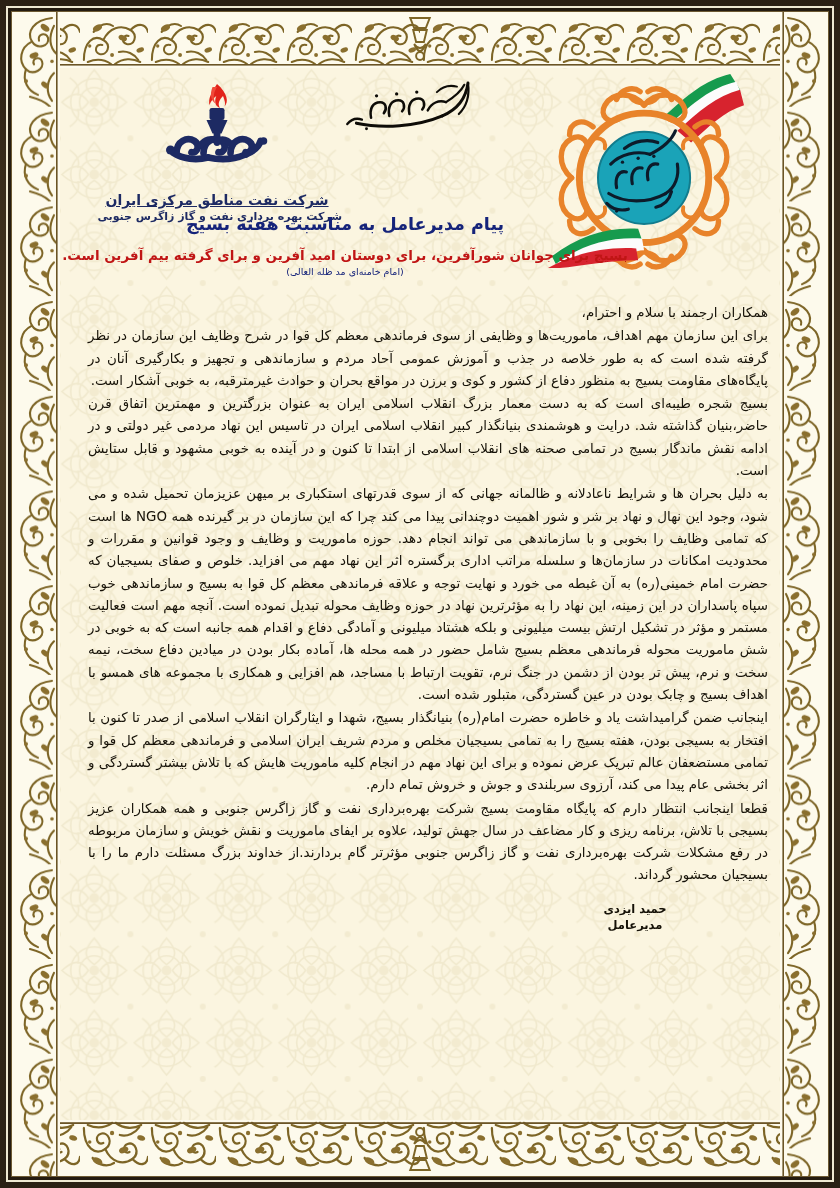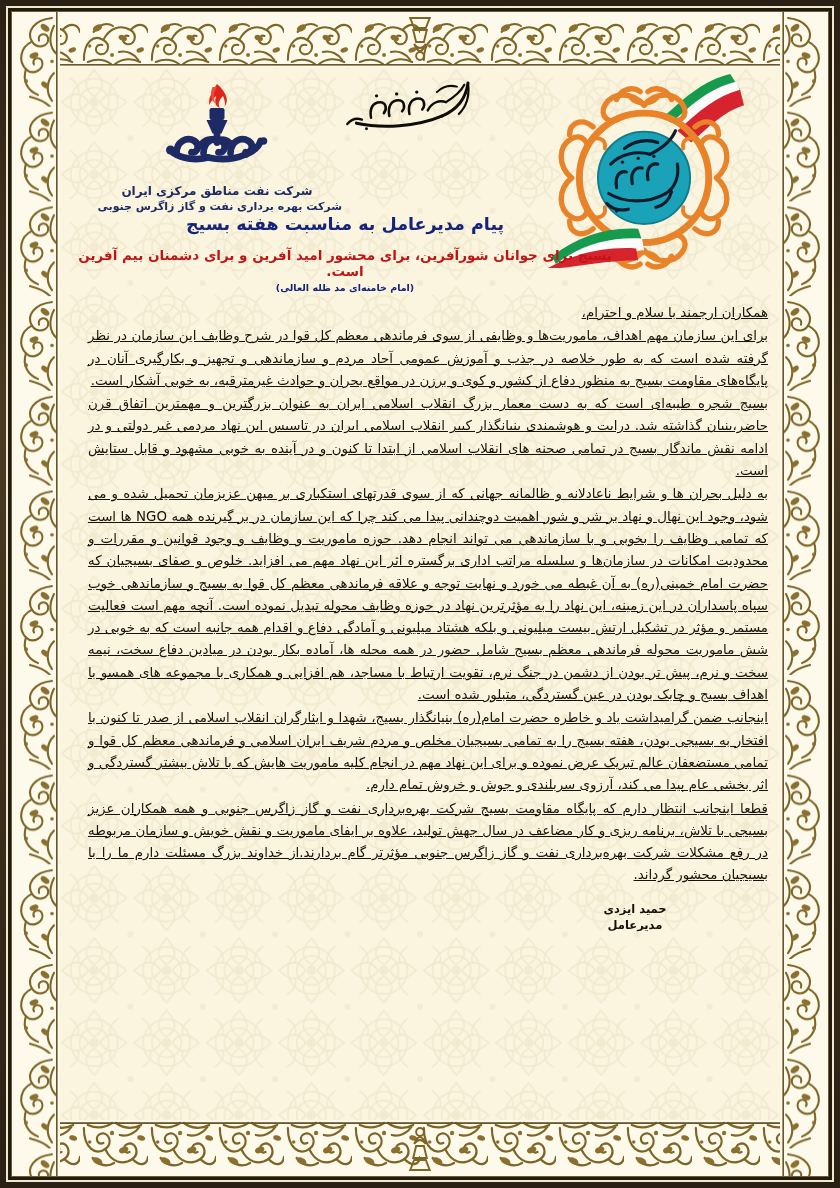--- a/index.html
+++ b/index.html
@@ -92,21 +92,21 @@
     width:250px;
     text-align:center;
   }
   .nioc svg{width:120px;height:92px;display:block;margin:0 auto;}
   .nioc .co1,.nioc .co2{
     color:#1d2a63;
     font-weight:bold;
     letter-spacing:-.2px;
     white-space:nowrap;
   }
-  .nioc .co1{font-size:12px;margin-top:12px;}
+  .nioc .co1{font-size:14px;margin-top:20px;text-decoration:underline;}
   .nioc .co2{font-size:11px;margin-top:2px;text-align:right;}
 
   .titles{
     position:absolute;
     left:0;right:0;
     top:148px;
     text-align:center;
     padding-right:150px;
   }
   .t-main{
@@ -118,36 +118,36 @@
   }
   .t-sub{
     color:#c01515;
     font-weight:bold;
     font-size:13.5px;
     letter-spacing:-.2px;
     margin-bottom:3px;
   }
   .t-attr{
     color:#15237a;
-    font-weight:bold;
+    font-weight:normal;
     font-size:9.5px;
   }
 
   
   .body-text{
     position:absolute;
     top:236px;left:14px;right:14px;
     direction:rtl;
     text-align:justify;
     color:#161208;
     font-size:13.4px;
     line-height:22.3px;
     font-family:"DejaVu Sans","Liberation Sans",sans-serif;
   }
-  .body-text p{margin:0 0 1px 16px;text-align:justify;text-align-last:right;text-decoration:underline;}
+  .body-text p{margin:0 0 1px 16px;text-align:justify;text-align-last:right;}
   .body-text p.greet{text-align:right;}
 
   .signature{
     margin-top:14px;
     text-align:center;
     padding-right:0;
     margin-right:-430px;
     direction:rtl;
   }
   .sig-name{font-size:11.5px;font-weight:bold;color:#161208;line-height:16px;}
@@ -415,21 +415,21 @@
             </g>
             <circle cx="18" cy="92" r="6" fill="#1d2a63"></circle>
             <circle cx="142" cy="80" r="5" fill="#1d2a63"></circle>
           </svg>
           <div class="co1">شرکت نفت مناطق مرکزی ایران</div>
           <div class="co2">شرکت بهره برداری نفت و گاز زاگرس جنوبی</div>
         </div>
 
         <div class="titles">
           <div class="t-main">پیام مدیرعامل به مناسبت هفته بسیج</div>
-          <div class="t-sub">بسیج برای جوانان شورآفرین، برای محشور امید آفرین و برای دشمنان بیم آفرین است.</div>
+          <div class="t-sub">بسیج برای جوانان شورآفرین، برای دوستان امید آفرین و برای گرفته بیم آفرین است.</div>
           <div class="t-attr">(امام خامنه‌ای مد ظله العالی)</div>
         </div>
       </div>
 
       <div class="body-text">
         <p class="greet">همکاران ارجمند با سلام و احترام،</p>
         <p>برای این سازمان مهم اهداف، ماموریت‌ها و وظایفی از سوی فرماندهی معظم کل قوا در شرح وظایف این سازمان در نظر گرفته شده است که به طور خلاصه در جذب و آموزش عمومی آحاد مردم و سازماندهی و تجهیز و بکارگیری آنان در پایگاه‌های مقاومت بسیج به منظور دفاع از کشور و کوی و برزن در مواقع بحران و حوادث غیرمترقبه، به خوبی آشکار است.</p>
         <p>بسیج شجره طیبه‌ای است که به دست معمار بزرگ انقلاب اسلامی ایران به عنوان بزرگترین و مهمترین اتفاق قرن حاضر،بنیان گذاشته شد. درایت و هوشمندی بنیانگذار کبیر انقلاب اسلامی ایران در تاسیس این نهاد مردمی غیر دولتی و در ادامه نقش ماندگار بسیج در تمامی صحنه های انقلاب اسلامی از ابتدا تا کنون و در آینده به خوبی مشهود و قابل ستایش است.</p>
         <p>به دلیل بحران ها و شرایط ناعادلانه و ظالمانه جهانی که از سوی قدرتهای استکباری بر میهن عزیزمان تحمیل شده و می شود، وجود این نهال و نهاد بر شر و شور اهمیت دوچندانی پیدا می کند چرا که این سازمان در بر گیرنده همه NGO ها است که تمامی وظایف را بخوبی و با سازماندهی می تواند انجام دهد. حوزه ماموریت و وظایف و وجود قوانین و مقررات و محدودیت امکانات در سازمان‌ها و سلسله مراتب اداری برگستره اثر این نهاد مهم می افزاید. خلوص و صفای بسیجیان که حضرت امام خمینی(ره) به آن غبطه می خورد و نهایت توجه و علاقه فرماندهی معظم کل قوا به بسیج و سازماندهی خوب سپاه پاسداران در این زمینه، این نهاد را به مؤثرترین نهاد در حوزه وظایف محوله تبدیل نموده است. آنچه مهم است فعالیت مستمر و مؤثر در تشکیل ارتش بیست میلیونی و بلکه هشتاد میلیونی و آمادگی دفاع و اقدام همه جانبه است که به خوبی در شش ماموریت محوله فرماندهی معظم بسیج شامل حضور در همه محله ها، آماده بکار بودن در میادین دفاع سخت، نیمه سخت و نرم، پیش تر بودن از دشمن در جنگ نرم، تقویت ارتباط با مساجد، هم افزایی و همکاری با مجموعه های همسو با اهداف بسیج و چابک بودن در عین گستردگی، متبلور شده است.</p>
         <p>اینجانب ضمن گرامیداشت یاد و خاطره حضرت امام(ره) بنیانگذار بسیج، شهدا و ایثارگران انقلاب اسلامی از صدر تا کنون با افتخار به بسیجی بودن، هفته بسیج را به تمامی بسیجیان مخلص و مردم شریف ایران اسلامی و فرماندهی معظم کل قوا و تمامی مستضعفان عالم تبریک عرض نموده و برای این نهاد مهم در انجام کلیه ماموریت هایش که با تلاش بیشتر گستردگی و اثر بخشی عام پیدا می کند، آرزوی سربلندی و جوش و خروش تمام دارم.</p>

